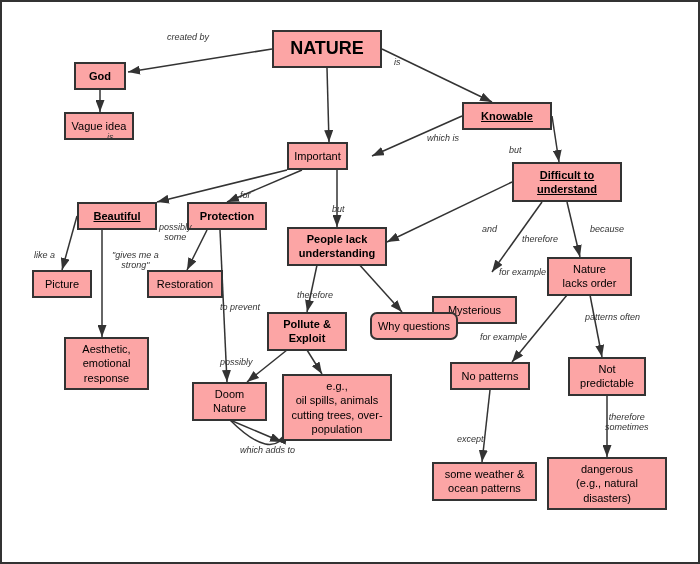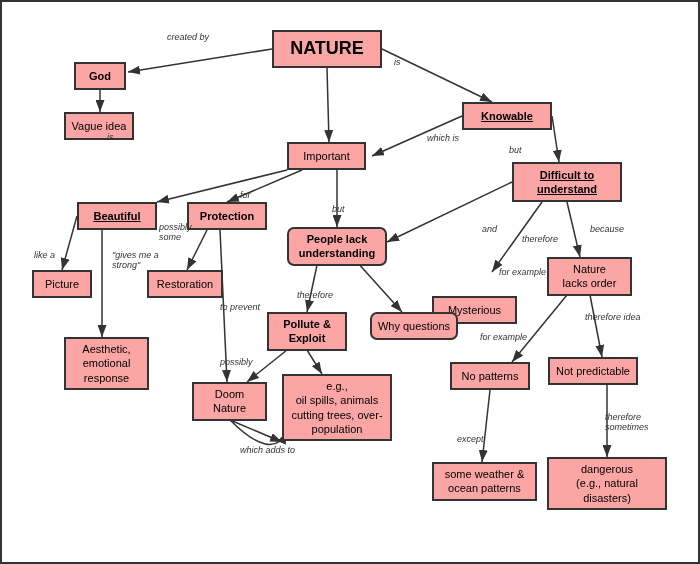--- a/index.html
+++ b/index.html
@@ -45,20 +45,21 @@
     }
     .node.large-bold {
       font-size: 18px;
       font-weight: bold;
     }
     .edge-label {
       position: absolute;
       font-size: 9px;
       color: #333;
       background: transparent;
+      text-align: center;
       font-style: italic;
     }
   </style>
 </head>
 <body>
 
 <div id="diagram-container">
   <svg id="arrows" xmlns="http://www.w3.org/2000/svg">
     <defs>
       <marker id="arrowhead" markerWidth="8" markerHeight="6" refX="8" refY="3" orient="auto">
@@ -117,46 +118,46 @@
     <line x1="605" y1="383" x2="605" y2="455" stroke="#333" stroke-width="1.5" marker-end="url(#arrowhead)"></line>
 
     <path d="M 228 418 Q 270 460 285 430" stroke="#333" stroke-width="1.5" fill="none" marker-end="url(#arrowhead)"></path>
   </svg>
 
   <div id="nodes-container">
       <div class="node large-bold" style="left: 270px; top: 28px; width: 110px; min-height: 38px; white-space: pre-line;">NATURE</div>
       <div class="node bold-text" style="left: 72px; top: 60px; width: 52px; min-height: 28px; white-space: pre-line;">God</div>
       <div class="node " style="left: 62px; top: 110px; width: 70px; min-height: 28px; white-space: pre-line;">Vague idea</div>
       <div class="node bold-underline" style="left: 460px; top: 100px; width: 90px; min-height: 28px; white-space: pre-line;">Knowable</div>
-      <div class="node " style="left: 285px; top: 140px; width: 79px; min-height: 28px; white-space: pre-line;">Important</div>
+      <div class="node " style="left: 285px; top: 140px; width: 61px; min-height: 28px; white-space: pre-line;">Important</div>
       <div class="node bold-underline" style="left: 510px; top: 160px; width: 110px; min-height: 40px; white-space: pre-line;">Difficult to
 understand</div>
       <div class="node bold-underline" style="left: 75px; top: 200px; width: 80px; min-height: 28px; white-space: pre-line;">Beautiful</div>
       <div class="node bold-text" style="left: 185px; top: 200px; width: 80px; min-height: 28px; white-space: pre-line; text-align: center;">Protection</div>
-      <div class="node bold-text" style="left: 285px; top: 225px; width: 100px; min-height: 38px; white-space: pre-line; border-radius: 7px;">People lack
+      <div class="node bold-text" style="left: 285px; top: 225px; width: 100px; min-height: 38px; white-space: pre-line;">People lack
 understanding</div>
       <div class="node " style="left: 430px; top: 270px; width: 85px; min-height: 28px; white-space: pre-line; margin-top: 24px;">Mysterious</div>
       <div class="node " style="left: 545px; top: 255px; width: 85px; min-height: 38px; white-space: pre-line;">Nature
 lacks order</div>
       <div class="node " style="left: 30px; top: 268px; width: 60px; min-height: 28px; white-space: pre-line;">Picture</div>
       <div class="node " style="left: 145px; top: 268px; width: 76px; min-height: 28px; white-space: pre-line;">Restoration</div>
       <div class="node " style="left: 62px; top: 335px; width: 85px; min-height: 50px; white-space: pre-line;">Aesthetic,
 emotional
 response</div>
       <div class="node bold-text" style="left: 265px; top: 310px; width: 80px; min-height: 38px; white-space: pre-line;">Pollute &amp;
 Exploit</div>
       <div class="node " style="left: 368px; top: 310px; width: 88px; min-height: 28px; white-space: pre-line; border-radius: 7px;">Why questions</div>
       <div class="node " style="left: 190px; top: 380px; width: 75px; min-height: 38px; white-space: pre-line;">Doom
 Nature</div>
       <div class="node " style="left: 280px; top: 372px; width: 110px; min-height: 58px; white-space: pre-line;">e.g.,
 oil spills, animals
 cutting trees, over-
 population</div>
       <div class="node " style="left: 448px; top: 360px; width: 80px; min-height: 28px; white-space: pre-line;">No patterns</div>
-      <div class="node " style="left: 546px; top: 355px; width: 90px; min-height: 28px; white-space: pre-line;">Not predictable</div>
+      <div class="node " style="left: 566px; top: 355px; width: 78px; min-height: 28px; white-space: pre-line;">Not predictable</div>
       <div class="node " style="left: 430px; top: 460px; width: 105px; min-height: 38px; white-space: pre-line;">some weather &amp;
 ocean patterns</div>
       <div class="node " style="left: 545px; top: 455px; width: 120px; min-height: 40px; white-space: pre-line;">dangerous
 (e.g., natural disasters)</div>
     </div>
 
   <div id="labels-container">
       <div class="edge-label" style="left: 165px; top: 30px; white-space: pre-line;">created by</div>
       <div class="edge-label" style="left: 392px; top: 55px; white-space: pre-line;">is</div>
       <div class="edge-label" style="left: 105px; top: 130px; white-space: pre-line;">is</div>
@@ -170,19 +171,19 @@
       <div class="edge-label" style="left: 588px; top: 222px; white-space: pre-line;">because</div>
       <div class="edge-label" style="left: 32px; top: 248px; white-space: pre-line;">like a</div>
       <div class="edge-label" style="left: 110px; top: 248px; white-space: pre-line;">"gives me a
 strong"</div>
       <div class="edge-label" style="left: 157px; top: 220px; white-space: pre-line;">possibly
 some</div>
       <div class="edge-label" style="left: 218px; top: 300px; white-space: pre-line;">to prevent</div>
       <div class="edge-label" style="left: 295px; top: 288px; white-space: pre-line;">therefore</div>
       <div class="edge-label" style="left: 218px; top: 355px; white-space: pre-line;">possibly</div>
       <div class="edge-label" style="left: 478px; top: 330px; white-space: pre-line;">for example</div>
-      <div class="edge-label" style="left: 583px; top: 310px; white-space: pre-line;">therefore idea</div>
+      <div class="edge-label" style="left: 583px; top: 310px; white-space: pre-line;">patterns often</div>
       <div class="edge-label" style="left: 238px; top: 443px; white-space: pre-line;">which adds to</div>
       <div class="edge-label" style="left: 455px; top: 432px; white-space: pre-line;">except</div>
       <div class="edge-label" style="left: 603px; top: 410px; white-space: pre-line;">therefore
 sometimes</div>
     </div>
 </div>
 
 </body></html>

